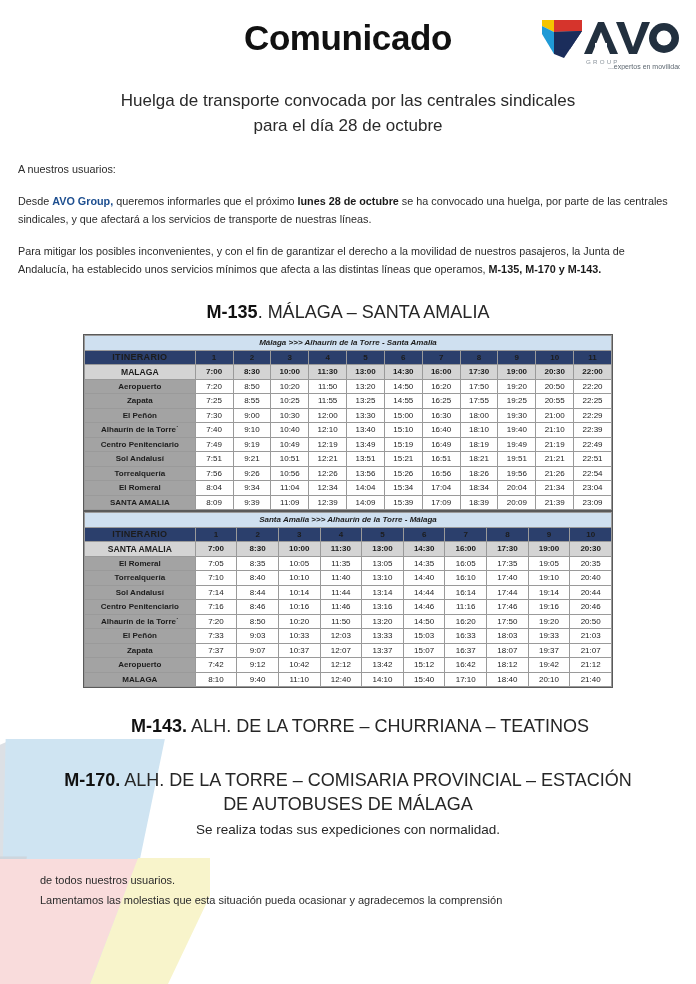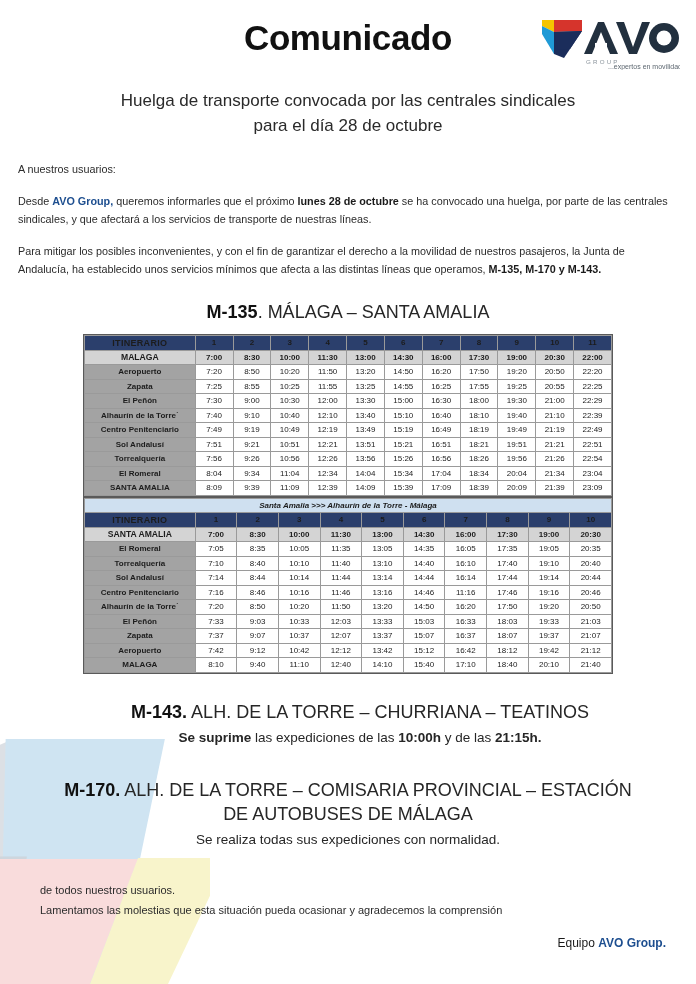--- a/index.html
+++ b/index.html
@@ -268,20 +268,23 @@
             <col style="width: 7.18182%;">
             <col style="width: 7.18182%;">
             <col style="width: 7.18182%;">
             <col style="width: 7.18182%;">
             <col style="width: 7.18182%;">
             <col style="width: 7.18182%;">
             <col style="width: 7.18182%;">
             <col style="width: 7.18182%;">
           </colgroup>
           <thead>
+            <tr class="cap-row">
+              <td colspan="12">Málaga &gt;&gt;&gt; Alhaurín de la Torre - Santa Amalia</td>
+            </tr>
             <tr class="hdr-row">
               <th class="stop-col">ITINERARIO</th>
               <th>1</th>
               <th>2</th>
               <th>3</th>
               <th>4</th>
               <th>5</th>
               <th>6</th>
               <th>7</th>
               <th>8</th>
@@ -600,34 +603,28 @@
             </tr>
           </tbody>
         </table>
       </div>
     </div>
 
   <div id="m143-block">
     <div class="line-heading">
       <span class="code">M-143.</span><span> ALH. DE LA TORRE – CHURRIANA –  TEATINOS</span>
     </div>
-    <div class="line-sub">
-      <b>Se suprime</b><span> las expediciones de las </span><b>10:00h</b><span> y de las </span><b>21:15h.</b>
-    </div>
   </div>
 
   <div id="m170-block">
     <div class="line-heading">
       <span class="code">M-170.</span><span> ALH. DE LA TORRE – COMISARIA PROVINCIAL – ESTACIÓN</span>
       <div>DE AUTOBUSES DE MÁLAGA</div>
     </div>
     <div class="line-sub">Se realiza todas sus expediciones con normalidad.</div>
   </div>
 
   <div class="footer-text">
     <div>de todos nuestros usuarios.</div>
     <div>Lamentamos las molestias que esta situación pueda ocasionar y agradecemos la comprensión</div>
   </div>
-  <div class="footer-sign">
-    <span>Equipo </span><span class="bluebold">AVO Group.</span>
-  </div>
 
 </div>
 
 </body></html>

